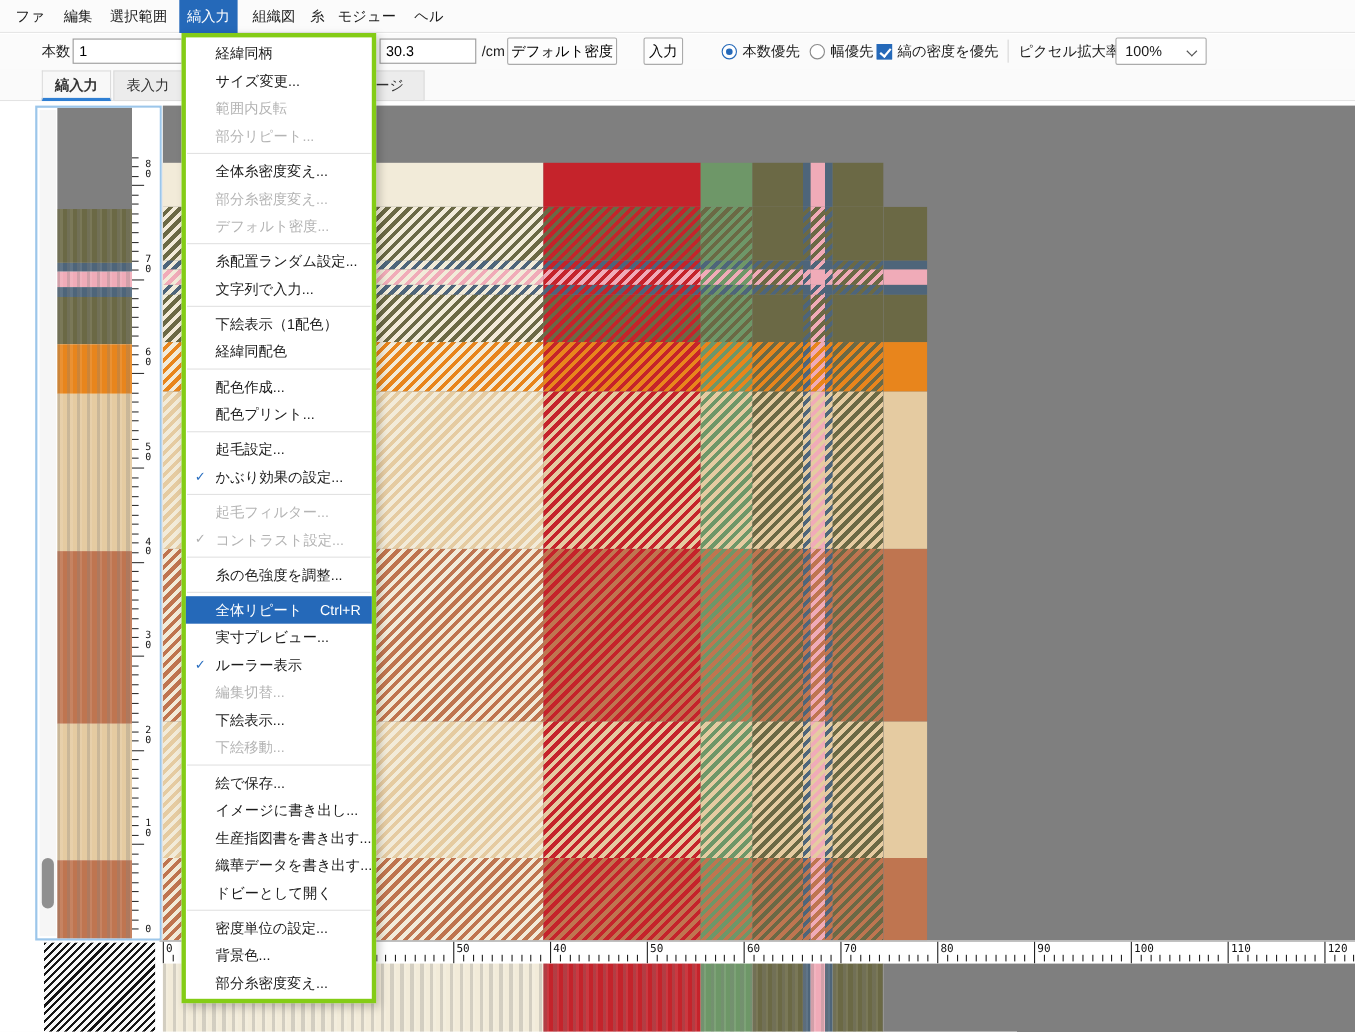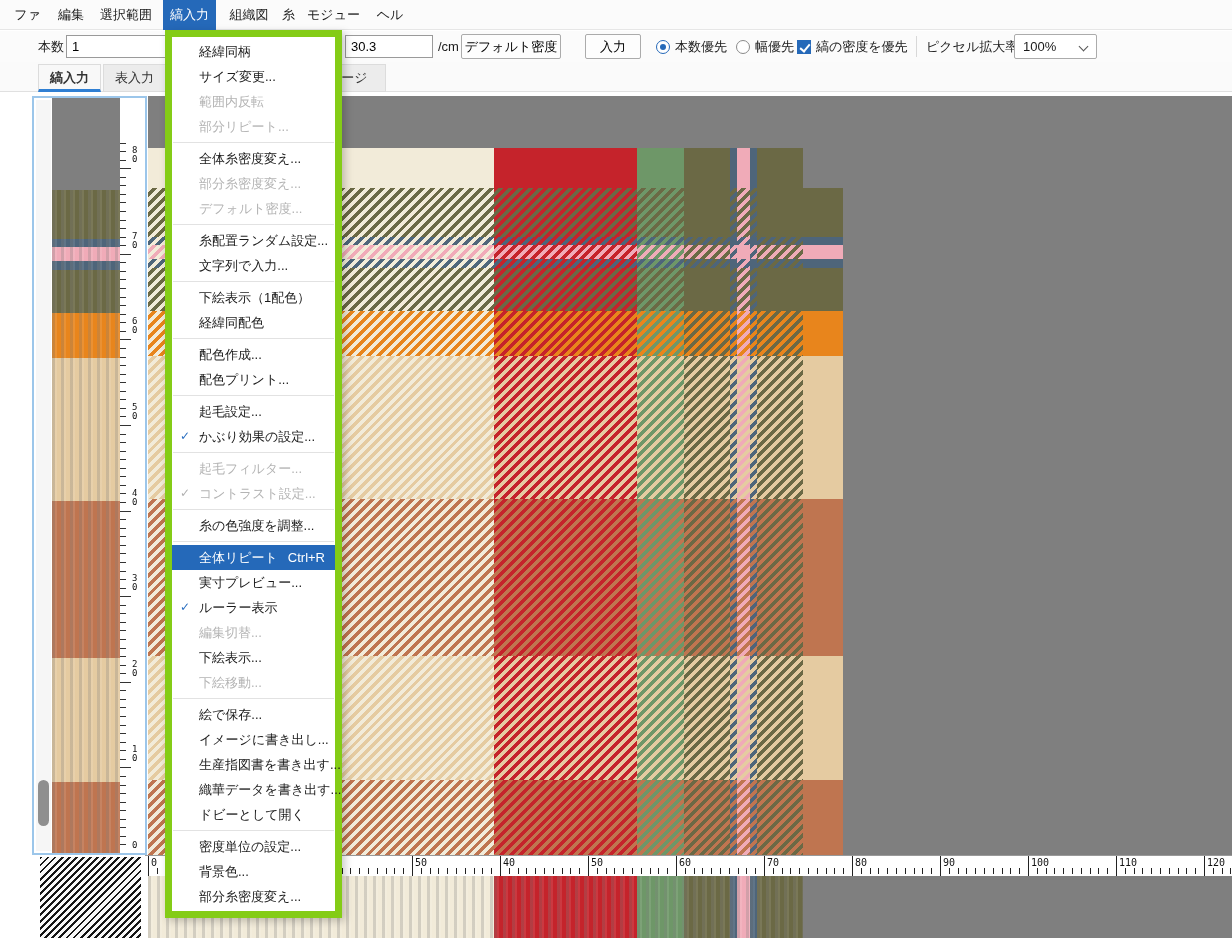--- a/index.html
+++ b/index.html
@@ -71,21 +71,21 @@
   .br-tick-minor { position:absolute; bottom:2px; width:1px; height:6px; background:#222; }
   .br-label { position:absolute; top:1px; font-size:10px; color:#111;
     font-family:"DejaVu Sans Mono",monospace; }
   .bottom-strip { position:absolute; left:148px; top:784px; width:655px; height:62px; display:flex; }
   .bottom-gray { position:absolute; left:803px; top:784px; width:429px; height:62px; background:#7f7f7f; }
   .weave-icon { position:absolute; left:40px; top:765px; width:101px; height:81px;
     background:repeating-linear-gradient(135deg,#151515 0 2px,#f8f8f8 2px 5px); }
 
   
   .context-menu { position:absolute; left:165px; top:30px; width:177px;
-    background:#fff; border:7px solid #84cc16; box-shadow:3px 3px 8px rgba(0,0,0,0.22);
+    background:#fff; border:4px solid #84cc16; box-shadow:3px 3px 8px rgba(0,0,0,0.22);
     font-size:13px; color:#1a1a1a; padding:2px 0; z-index:50; }
   .cm-item { position:relative; height:25px; line-height:25px; padding-left:27px; white-space:nowrap; }
   .cm-item .sc { position:absolute; right:10px;margin-left:45px; }
   .cm-item.disabled { color:#b4b4b4; }
   .cm-item.highlight { background:#2569b9; color:#fff; }
   .cm-check { position:absolute; left:8px; top:0; color:#2b6fc0; font-size:12px; }
   .cm-item.disabled .cm-check { color:#b0b0b0; }
   .cm-sep { height:1px; background:#e2e2e2; margin:3px 1px; }
 </style>
 </head>
@@ -103,21 +103,21 @@
       <div class="mb-item" style="left: 305px; width: 57px;">モジュール</div>
       <div class="mb-item" style="left: 371px; width: 38px;">ヘルプ</div>
     </div>
 
   <div class="toolbar">
     <span class="tb-label" style="left:38px">本数</span>
     <input class="tb-input" style="left: 66px; width: 100px;" value="1">
     <input class="tb-input" style="left: 345px; width: 88px;" value="30.3">
     <span class="tb-label" style="left:438px">/cm</span>
     <button class="tb-btn" style="left:461px; width:100px">デフォルト密度</button>
-    <button class="tb-btn" style="left:585px; width:56px">入力</button>
+    <button class="tb-btn" style="left:585px; width:36px">入力</button>
     <span class="radio checked" style="left:656px"></span>
     <span class="tb-label" style="left:675px">本数優先</span>
     <span class="radio" style="left:736px"></span>
     <span class="tb-label" style="left:755px">幅優先</span>
     <span class="checkbox" style="left:797px"></span>
     <span class="tb-label" style="left:816px">縞の密度を優先</span>
     <span class="tb-divider" style="left:916px"></span>
     <span class="tb-label" style="left:926px">ピクセル拡大率</span>
     <div class="tb-select" style="left:1014px; width:83px">
       <span>100%</span>

